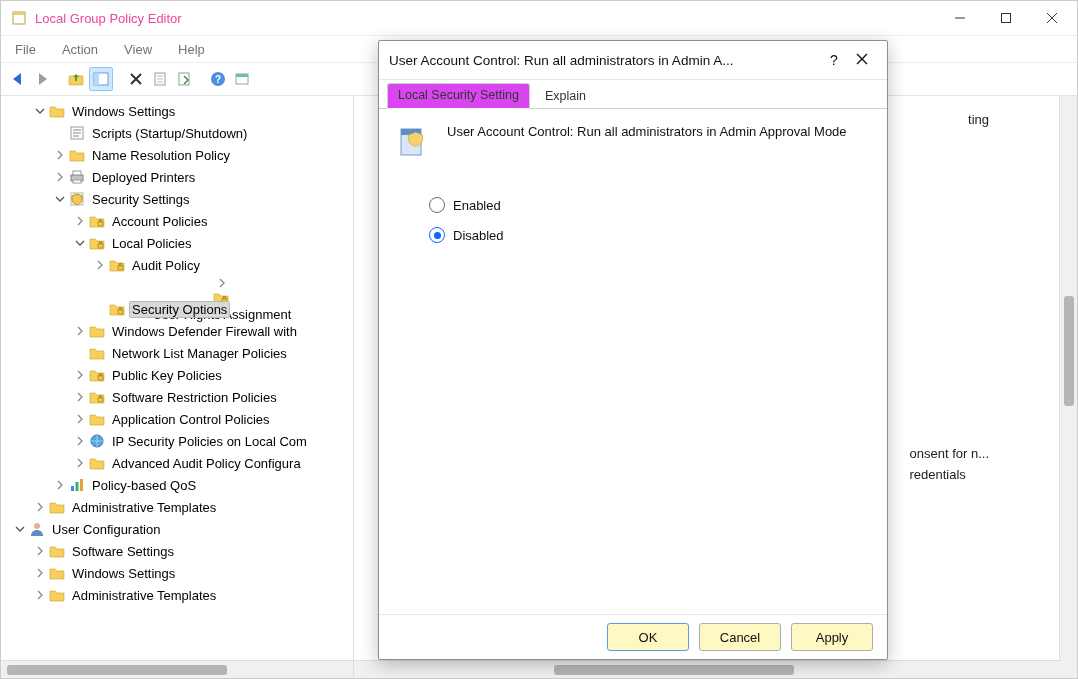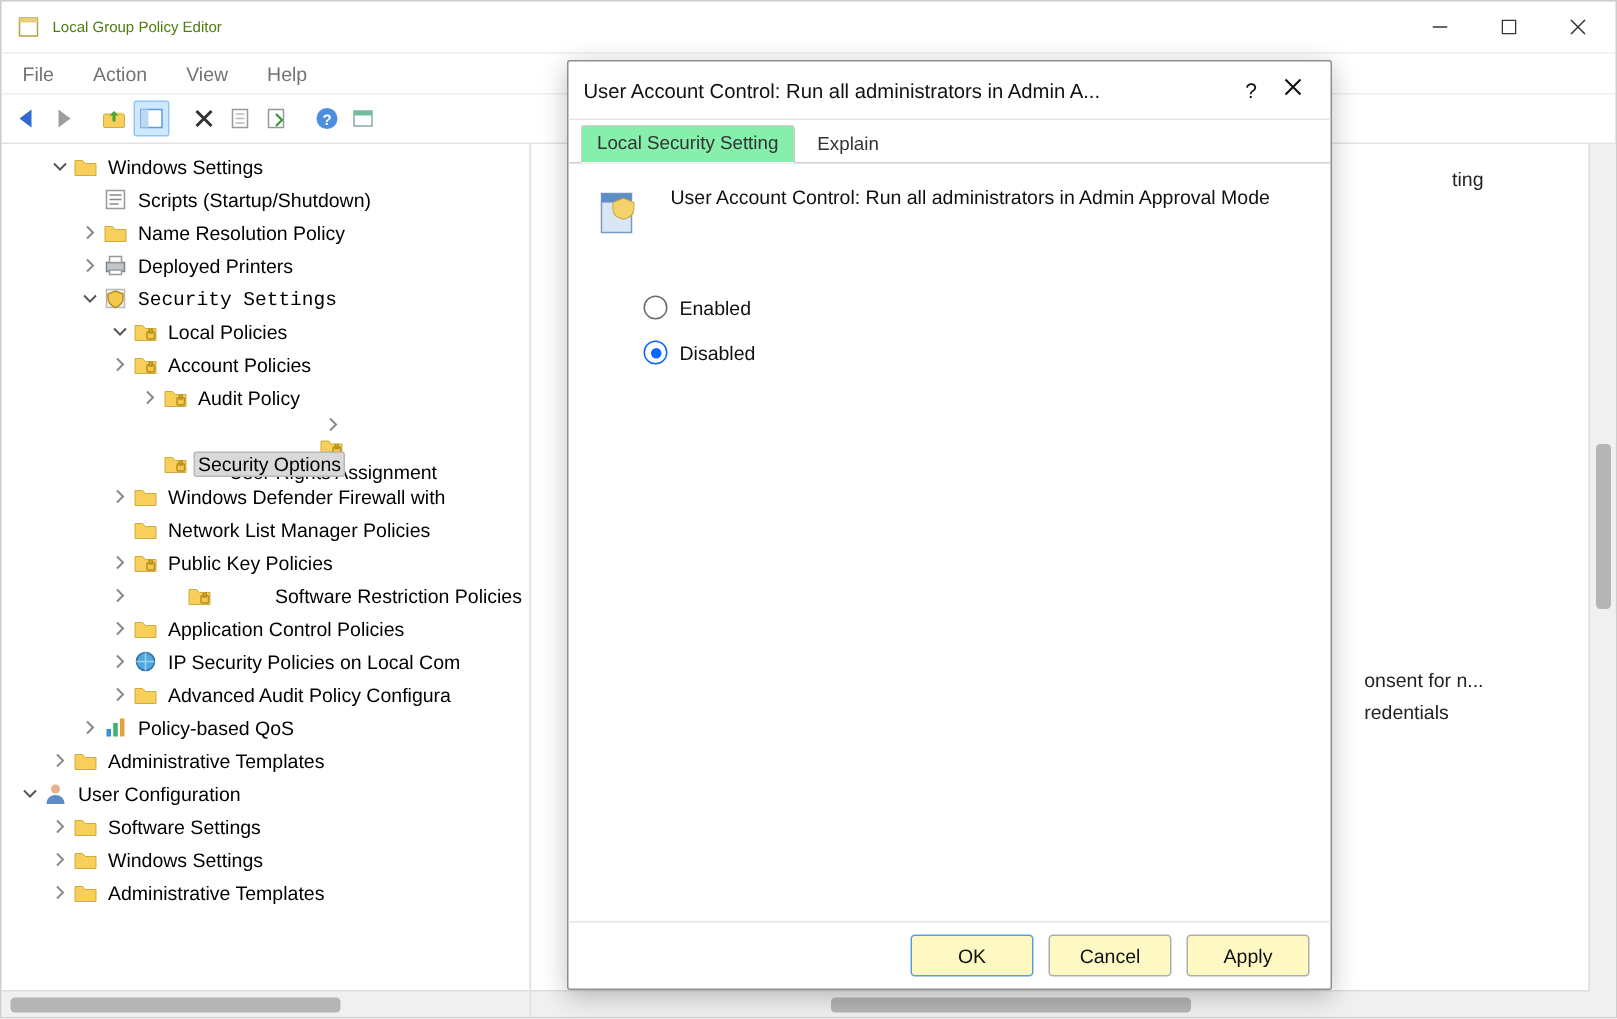--- a/index.html
+++ b/index.html
@@ -1,19 +1,19 @@
 <!DOCTYPE html>
 <html><head>
 <meta charset="utf-8">
 <style>
 html,body{margin:0;padding:0;font-family:"Segoe UI",Tahoma,sans-serif;font-size:13px;color:#000;background:#fff;width:1078px;height:679px;overflow:hidden;position:relative}
 .window{width:1078px;height:679px;display:flex;flex-direction:column;border:1px solid #ccc;box-sizing:border-box;background:#fff}
 .titlebar{height:34px;display:flex;align-items:center;padding:0 2px;border-bottom:1px solid #eee}
 .titlebar .app-icon{width:16px;height:16px;margin:0 8px}
-.titlebar .title{flex:1;color:#4d7c0f;font-size:10px}
+.titlebar .title{flex:1;color:#ec4899;font-size:13px}
 .win-btn{width:46px;height:32px;display:flex;align-items:center;justify-content:center;color:#333}
 .win-btn svg{width:10px;height:10px}
 .menubar{height:26px;display:flex;align-items:center;padding:0 10px;border-bottom:1px solid #eee;gap:18px;color:#222}
 .menubar span{padding:2px 4px;color:#737373}
 .toolbar{height:28px;display:flex;align-items:center;padding:2px 6px;border-bottom:1px solid #e3e3e3;gap:2px}
 .tb-btn{width:22px;height:22px;display:flex;align-items:center;justify-content:center;border-radius:2px}
 .tb-sep{width:8px}
 .tb-btn.active{background:#cfe8ff;border:1px solid #8fc6ff}
 .body{flex:1;display:flex;overflow:hidden;position:relative}
 .tree-pane{width:352px;border-right:1px solid #ddd;position:relative;overflow:hidden;display:flex;flex-direction:column}
@@ -35,21 +35,21 @@
 .right-hscroll .h-thumb{margin-left:200px;width:240px}
 
 
 .dialog{position:absolute;left:378px;top:40px;width:508px;height:618px;background:#fff;border:1px solid #8f8f8f;box-shadow:0 4px 18px rgba(0,0,0,.25);display:flex;flex-direction:column;border-radius:2px}
 .dlg-title{height:38px;display:flex;align-items:center;padding:0 10px;border-bottom:1px solid #e6e6e6}
 .dlg-title .t{flex:1;font-size:13.5px;color:#111;overflow:hidden;text-overflow:ellipsis;white-space:nowrap}
 .dlg-title .hlp{width:26px;text-align:center;color:#111;font-size:14px}
 .dlg-title .close{width:30px;text-align:center;color:#111;font-size:16px}
 .dlg-tabs{display:flex;align-items:flex-end;height:28px;border-bottom:1px solid #cfcfcf;padding-left:8px;gap:4px}
 .tab{padding:4px 10px 6px 10px;font-size:12.5px;color:#333;border:1px solid transparent;border-bottom:none;position:relative;top:1px}
-.tab.active{background:#86efac;border:1px solid #cfcfcf;border-bottom:1px solid #fff;border-radius:3px 3px 0 0}
+.tab.active{background:#d946ef;border:1px solid #cfcfcf;border-bottom:1px solid #fff;border-radius:3px 3px 0 0}
 .dlg-body{flex:1;padding:14px 18px 8px 18px}
 .policy-row{display:flex;gap:14px;align-items:flex-start}
 .policy-icon{width:36px;height:36px;flex:0 0 36px}
 .policy-text{font-size:13px;color:#111;line-height:1.35}
 .radio-group{margin:38px 0 0 32px;display:flex;flex-direction:column;gap:14px}
 .radio-opt{display:flex;align-items:center;gap:8px;font-size:13px;color:#111}
 .radio-dot{width:14px;height:14px;border:1px solid #6b6b6b;border-radius:50%;display:flex;align-items:center;justify-content:center}
 .radio-dot.checked{border-color:#0a66ff}
 .radio-dot.checked::after{content:"";width:7px;height:7px;background:#0a66ff;border-radius:50%}
 .dlg-buttons{height:44px;display:flex;align-items:center;justify-content:flex-end;padding:0 14px;gap:10px;border-top:1px solid #e6e6e6}
@@ -213,63 +213,63 @@
             </span>
             <span class="node-icon">
               <svg viewBox="0 0 16 16">
                 <rect x="2" y="6" width="12" height="6" fill="#bfc6cc" stroke="#7d868e"></rect>
                 <rect x="4" y="2" width="8" height="4" fill="#fff" stroke="#999"></rect>
                 <rect x="4" y="11" width="8" height="3" fill="#fff" stroke="#999"></rect>
               </svg>
             </span>
             <span class="node-label">Deployed Printers</span>
           </div>
-          <div class="tree-row" style="padding-left: 48px; font-family: Liberation Mono, monospace;">
+          <div class="tree-row" style="padding-left: 48px;">
             <span class="expander">
               <svg width="10" height="10" viewBox="0 0 10 10">
                 <path d="M1 3 L5 7 L9 3" fill="none" stroke="#555" stroke-width="1.3"></path>
               </svg>
             </span>
             <span class="node-icon">
               <svg viewBox="0 0 16 16">
                 <rect x="2" y="2" width="12" height="12" fill="#f6f6f6" stroke="#b9b9b9"></rect>
                 <path d="M8 3 l5 2 v3 c0 4 -3 5 -5 6 c-2 -1 -5 -2 -5 -6 v-3 z" fill="#f3c94e" stroke="#b78f1e"></path>
               </svg>
             </span>
             <span class="node-label">Security Settings</span>
           </div>
           <div class="tree-row" style="padding-left: 68px;">
             <span class="expander">
               <svg width="10" height="10" viewBox="0 0 10 10">
+                <path d="M3 1 L7 5 L3 9" fill="none" stroke="#888" stroke-width="1.3"></path>
+              </svg>
+            </span>
+            <span class="node-icon">
+              <svg viewBox="0 0 16 16">
+                <path class="folder" d="M1 4 h5 l2 2 h7 v8 h-14 z"></path>
+                <rect x="9" y="8" width="5" height="5" rx="1" fill="#f3c94e" stroke="#b78f1e"></rect>
+                <rect x="10.5" y="6.5" width="2" height="2.5" fill="none" stroke="#b78f1e"></rect>
+              </svg>
+            </span>
+            <span class="node-label">Account Policies</span>
+          </div>
+          <div class="tree-row" style="padding-left: 68px;">
+            <span class="expander">
+              <svg width="10" height="10" viewBox="0 0 10 10">
                 <path d="M1 3 L5 7 L9 3" fill="none" stroke="#555" stroke-width="1.3"></path>
               </svg>
             </span>
             <span class="node-icon">
               <svg viewBox="0 0 16 16">
                 <path class="folder" d="M1 4 h5 l2 2 h7 v8 h-14 z"></path>
                 <rect x="9" y="8" width="5" height="5" rx="1" fill="#f3c94e" stroke="#b78f1e"></rect>
                 <rect x="10.5" y="6.5" width="2" height="2.5" fill="none" stroke="#b78f1e"></rect>
               </svg>
             </span>
             <span class="node-label">Local Policies</span>
-          </div>
-          <div class="tree-row" style="padding-left: 68px;">
-            <span class="expander">
-              <svg width="10" height="10" viewBox="0 0 10 10">
-                <path d="M3 1 L7 5 L3 9" fill="none" stroke="#888" stroke-width="1.3"></path>
-              </svg>
-            </span>
-            <span class="node-icon">
-              <svg viewBox="0 0 16 16">
-                <path class="folder" d="M1 4 h5 l2 2 h7 v8 h-14 z"></path>
-                <rect x="9" y="8" width="5" height="5" rx="1" fill="#f3c94e" stroke="#b78f1e"></rect>
-                <rect x="10.5" y="6.5" width="2" height="2.5" fill="none" stroke="#b78f1e"></rect>
-              </svg>
-            </span>
-            <span class="node-label">Account Policies</span>
           </div>
           <div class="tree-row" style="padding-left: 88px;">
             <span class="expander">
               <svg width="10" height="10" viewBox="0 0 10 10">
                 <path d="M3 1 L7 5 L3 9" fill="none" stroke="#888" stroke-width="1.3"></path>
               </svg>
             </span>
             <span class="node-icon">
               <svg viewBox="0 0 16 16">
                 <path class="folder" d="M1 4 h5 l2 2 h7 v8 h-14 z"></path>
@@ -335,21 +335,21 @@
             </span>
             <span class="node-icon">
               <svg viewBox="0 0 16 16">
                 <path class="folder" d="M1 4 h5 l2 2 h7 v8 h-14 z"></path>
                 <rect x="9" y="8" width="5" height="5" rx="1" fill="#f3c94e" stroke="#b78f1e"></rect>
                 <rect x="10.5" y="6.5" width="2" height="2.5" fill="none" stroke="#b78f1e"></rect>
               </svg>
             </span>
             <span class="node-label">Public Key Policies</span>
           </div>
-          <div class="tree-row" style="padding-left: 68px; justify-content: space-between;">
+          <div class="tree-row" style="padding-left: 68px;">
             <span class="expander">
               <svg width="10" height="10" viewBox="0 0 10 10">
                 <path d="M3 1 L7 5 L3 9" fill="none" stroke="#888" stroke-width="1.3"></path>
               </svg>
             </span>
             <span class="node-icon">
               <svg viewBox="0 0 16 16">
                 <path class="folder" d="M1 4 h5 l2 2 h7 v8 h-14 z"></path>
                 <rect x="9" y="8" width="5" height="5" rx="1" fill="#f3c94e" stroke="#b78f1e"></rect>
                 <rect x="10.5" y="6.5" width="2" height="2.5" fill="none" stroke="#b78f1e"></rect>

